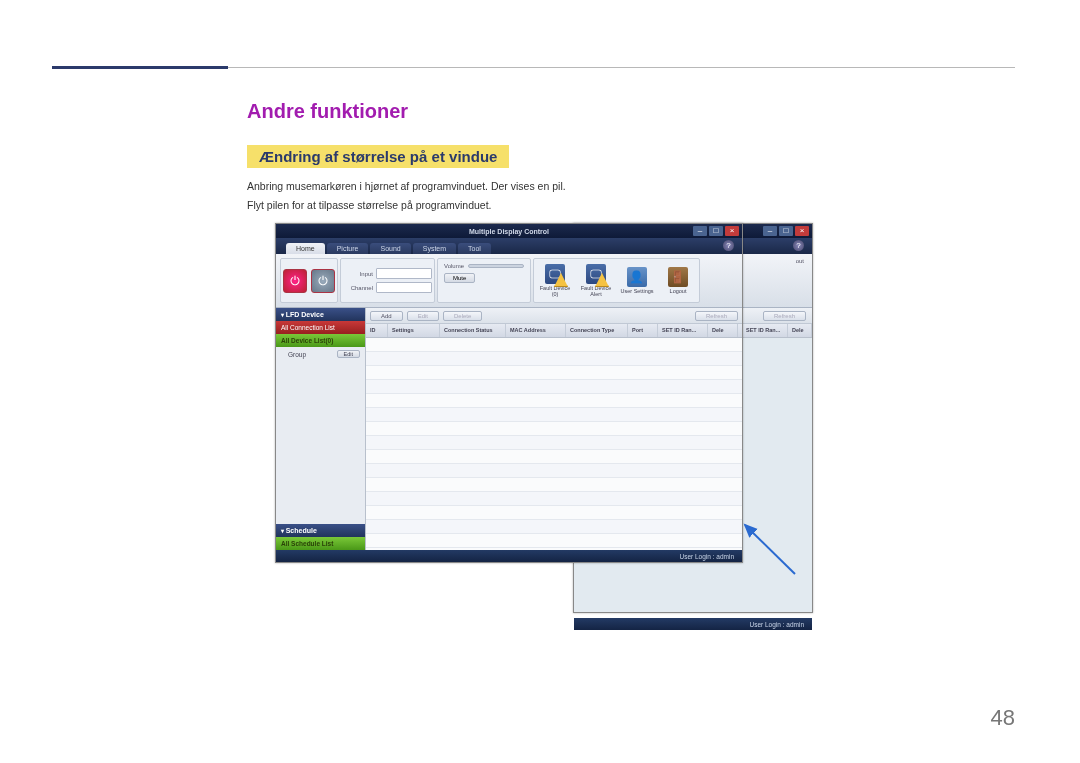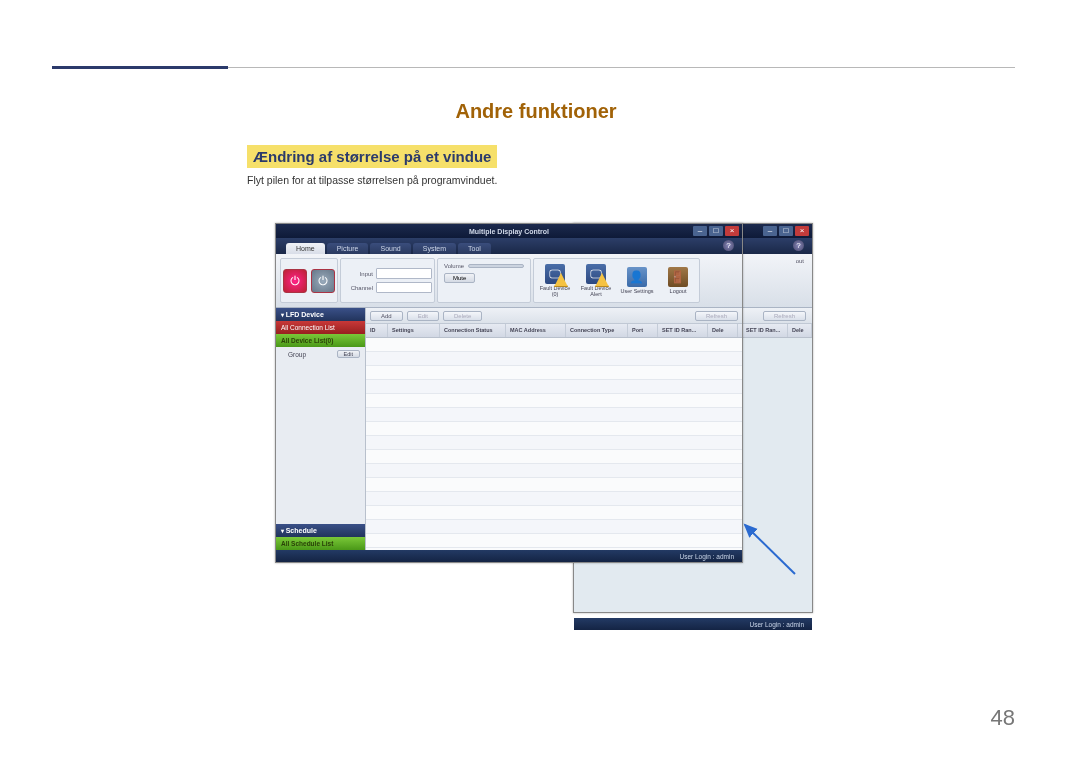--- a/index.html
+++ b/index.html
@@ -29,32 +29,31 @@
   }
   .content-area {
     position: absolute;
     top: 100px;
     left: 247px;
     right: 255px;
   }
   .section-title {
     font-size: 20px;
     font-weight: bold;
-    color: #a16207;
+    color: #a21caf;
     margin-bottom: 22px;
-    text-align: center;
   }
   .sub-title {
     display: inline-block;
     font-size: 15px;
     font-weight: bold;
     color: #2b3a6b;
     background: #f6e06a;
-    padding: 3px 6px;
-    margin-bottom: 4px;
+    padding: 3px 12px;
+    margin-bottom: 10px;
   }
   .desc {
     font-size: 10.5px;
     color: #333;
     line-height: 1.6;
     margin-bottom: 2px;
   }
   .page-number {
     position: absolute;
     bottom: 32px;
@@ -347,21 +346,22 @@
 </style>
 </head>
 <body>
 
 <div class="page-rule"></div>
 <div class="page-rule-accent"></div>
 
 <div class="content-area">
   <h1 class="section-title">Andre funktioner</h1>
   <div class="sub-title">Ændring af størrelse på et vindue</div>
-  <p class="desc">Flyt pilen for at tilpasse størrelsen på programvinduet.</p>
+  <p class="desc">Anbring musemarkøren i hjørnet af programvinduet. Der vises en pil.</p>
+  <p class="desc">Flyt pilen for at tilpasse størrelse på programvinduet.</p>
 </div>
 
 <div class="screenshot-wrap">
 
   <div class="window back">
     <div class="titlebar">
       <div class="win-controls">
         <div class="win-btn min">–</div>
         <div class="win-btn max">□</div>
         <div class="win-btn close">×</div>

